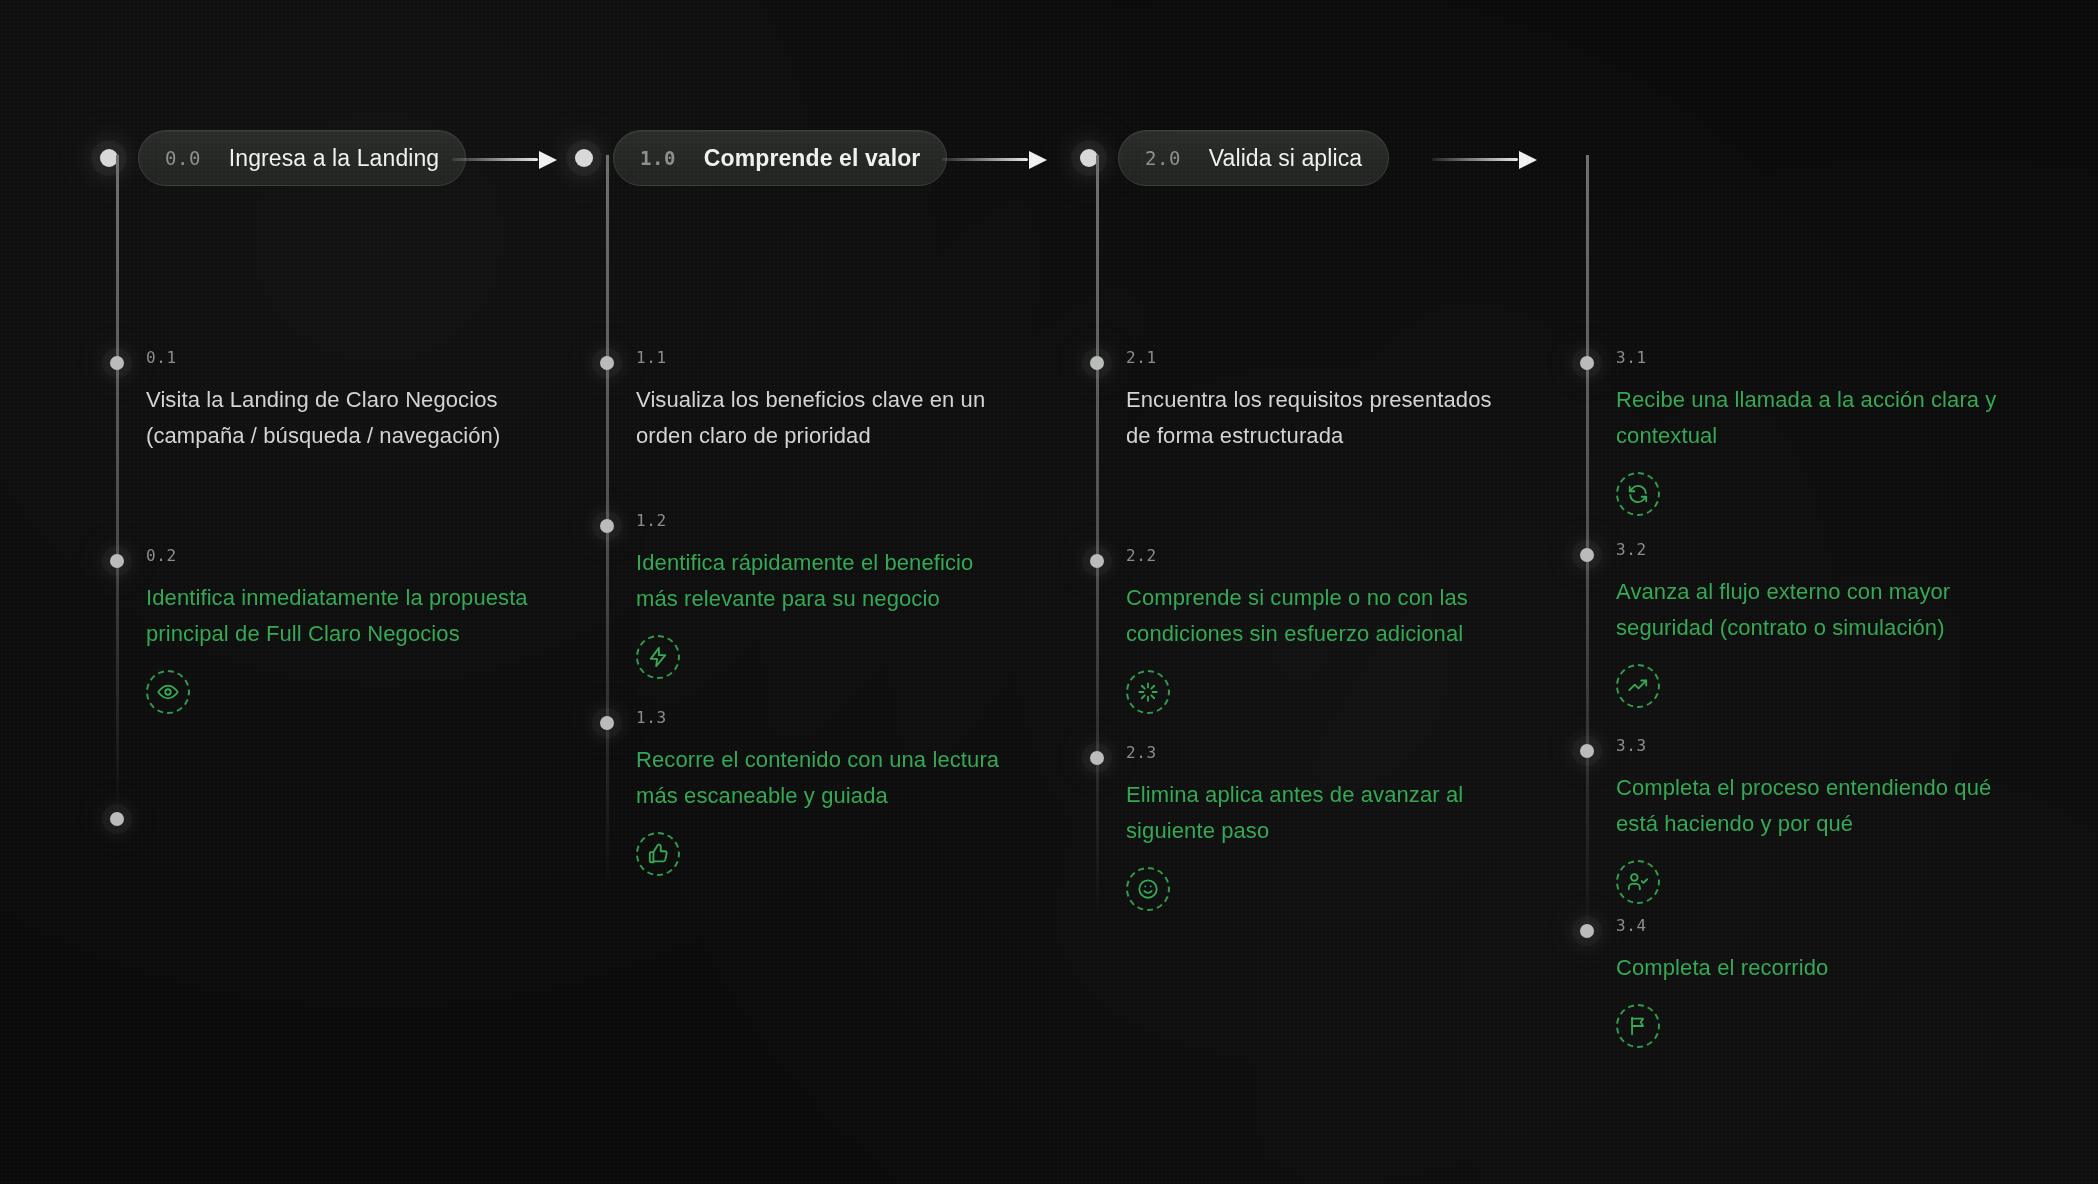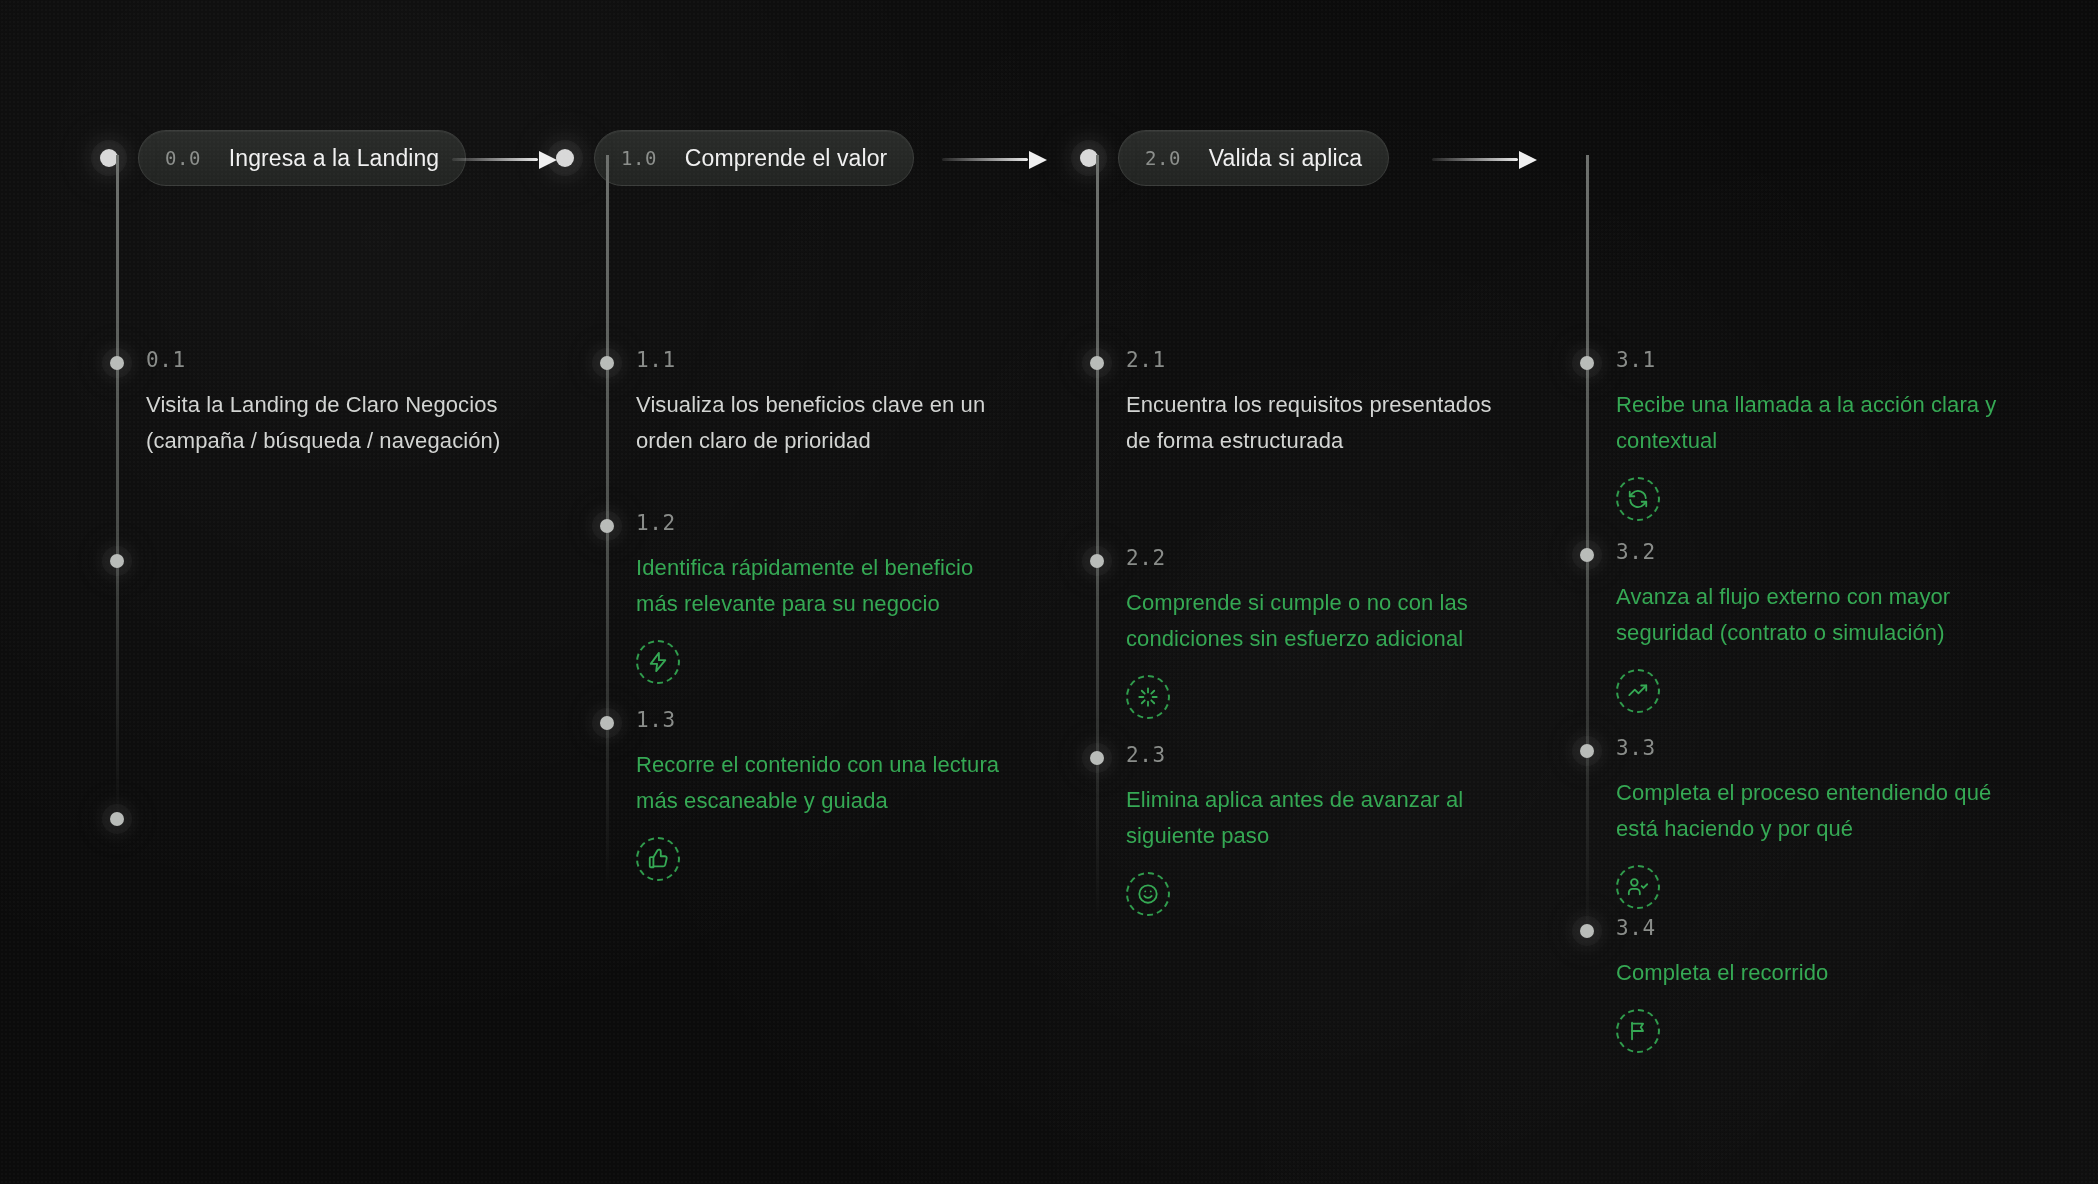--- a/index.html
+++ b/index.html
@@ -29,21 +29,21 @@
   .col-0{ left:100px; width:430px; }
   .col-1{ left:590px; width:420px; }
   .col-2{ left:1080px; width:420px; }
   .col-3{ left:1570px; width:430px; }
 
   
   .phase-head{
     position:absolute; top:130px; height:56px;
     display:flex; align-items:center; gap:20px;
   }
-  .head-0{ left:100px; } .head-1{ left:556px; }
+  .head-0{ left:100px; } .head-1{ left:575px;font-weight:bold; }
   .head-2{ left:1080px; } .head-3{ left:1570px; }
 
   .node-dot{
     position:relative; width:18px;height:18px;border-radius:50%;
     background:#d8d8d8; flex:none;
     box-shadow:0 0 0 9px rgba(190,190,190,.055),
                0 0 22px 9px rgba(210,210,210,.10),
                0 0 46px 16px rgba(200,200,200,.05);
   }
   .pill{
@@ -90,21 +90,21 @@
   .step .dot{
     position:absolute;left:10px;top:6px;
     width:14px;height:14px;border-radius:50%;background:#b9bcb9;
     box-shadow:0 0 0 8px rgba(175,178,175,.05),
                0 0 20px 8px rgba(190,190,190,.09),
                0 0 40px 14px rgba(180,180,180,.04);
   }
   .step .body{ margin-left:46px; }
   .snum{
     font-family:"DejaVu Sans Mono", monospace;
-    font-size:21px;color:#8a8d8a;letter-spacing:.6px;line-height:1;
+    font-size:16px;color:#8a8d8a;letter-spacing:.6px;line-height:1;
     margin-bottom:16px; display:block;
   }
   .stext{
     font-size:22px;line-height:36px;letter-spacing:.1px;
     color:#d2d4d2;max-width:430px;
   }
   .stext.green{ color:#34a853; }
 
   .icon-badge{
     margin-top:18px;
@@ -162,20 +162,30 @@
   <div class="col col-0">
     <div class="step" style="top:350px">
       <div class="dot"></div>
       <div class="body">
         <span class="snum">0.1</span>
         <div class="stext">Visita la Landing de Claro Negocios (campaña / búsqueda / navegación)</div>
       </div>
     </div>
     <div class="step" style="top:548px">
       <div class="dot"></div>
+      <div class="body">
+        <span class="snum">0.2</span>
+        <div class="stext green">Identifica inmediatamente la propuesta principal de Full Claro Negocios</div>
+        <div class="icon-badge">
+          <svg width="22" height="22" viewBox="0 0 24 24" fill="none" stroke="#34a853" stroke-width="2" stroke-linecap="round" stroke-linejoin="round">
+            <path d="M1.5 12s4-7 10.5-7 10.5 7 10.5 7-4 7-10.5 7S1.5 12 1.5 12z"></path>
+              <circle cx="12" cy="12" r="3"></circle>
+          </svg>
+        </div>
+      </div>
     </div>
     <div class="step" style="top:806px">
       <div class="dot"></div>
     </div>
   </div>
 
   <div class="col col-1">
     <div class="step" style="top:350px">
       <div class="dot"></div>
       <div class="body">

